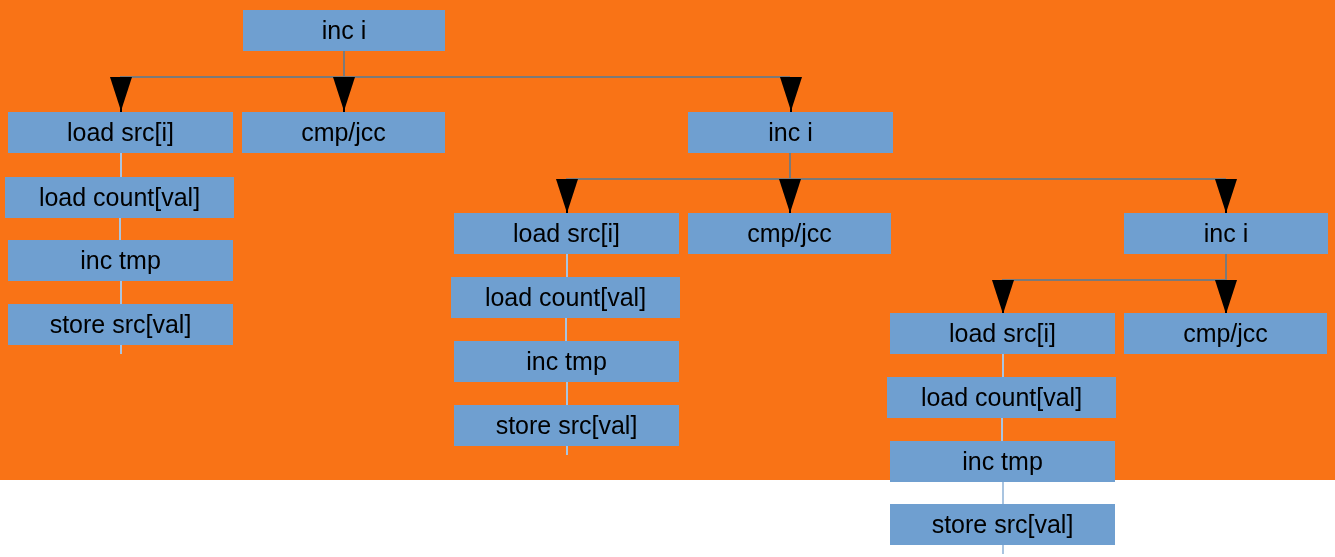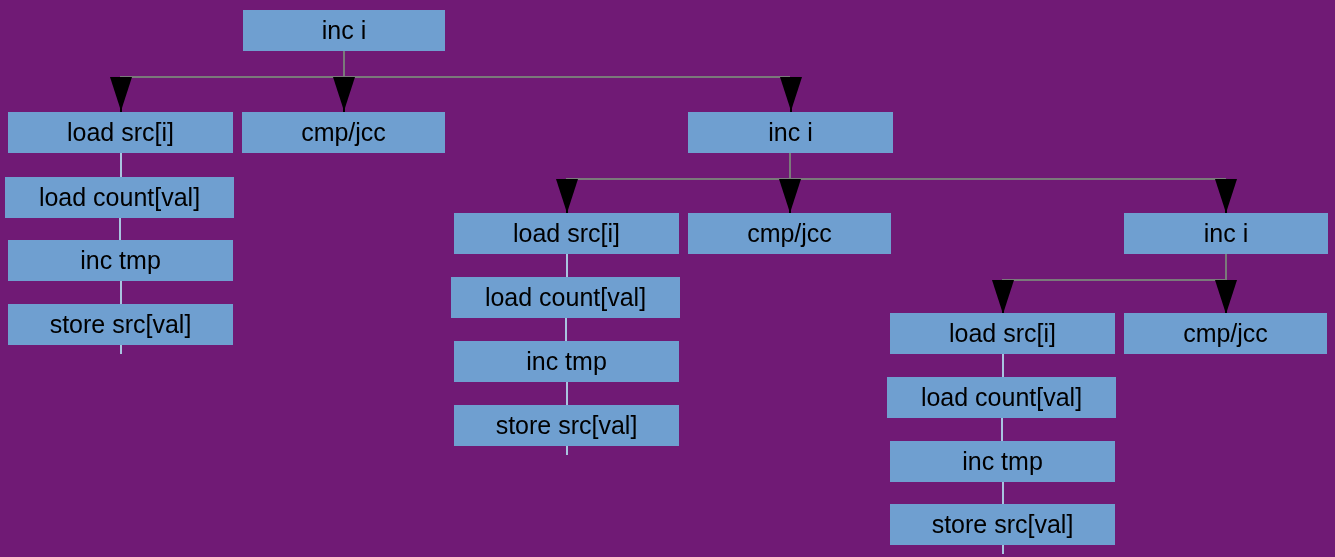--- a/index.html
+++ b/index.html
@@ -9,22 +9,22 @@
   }
   body {
     width: 1335px;
     height: 557px;
     font-family: "Liberation Sans", sans-serif;
     overflow: hidden;
   }
   #diagram {
     position: relative;
     width: 1335px;
-    height: 557px;
-    background: #701a75;
+    height: 480px;
+    background: #f97316;
   }
   #edge-layer {
     position: absolute;
     left: 0;
     top: 0;
     width: 1335px;
     height: 557px;
     pointer-events: none;
   }
   .node {

